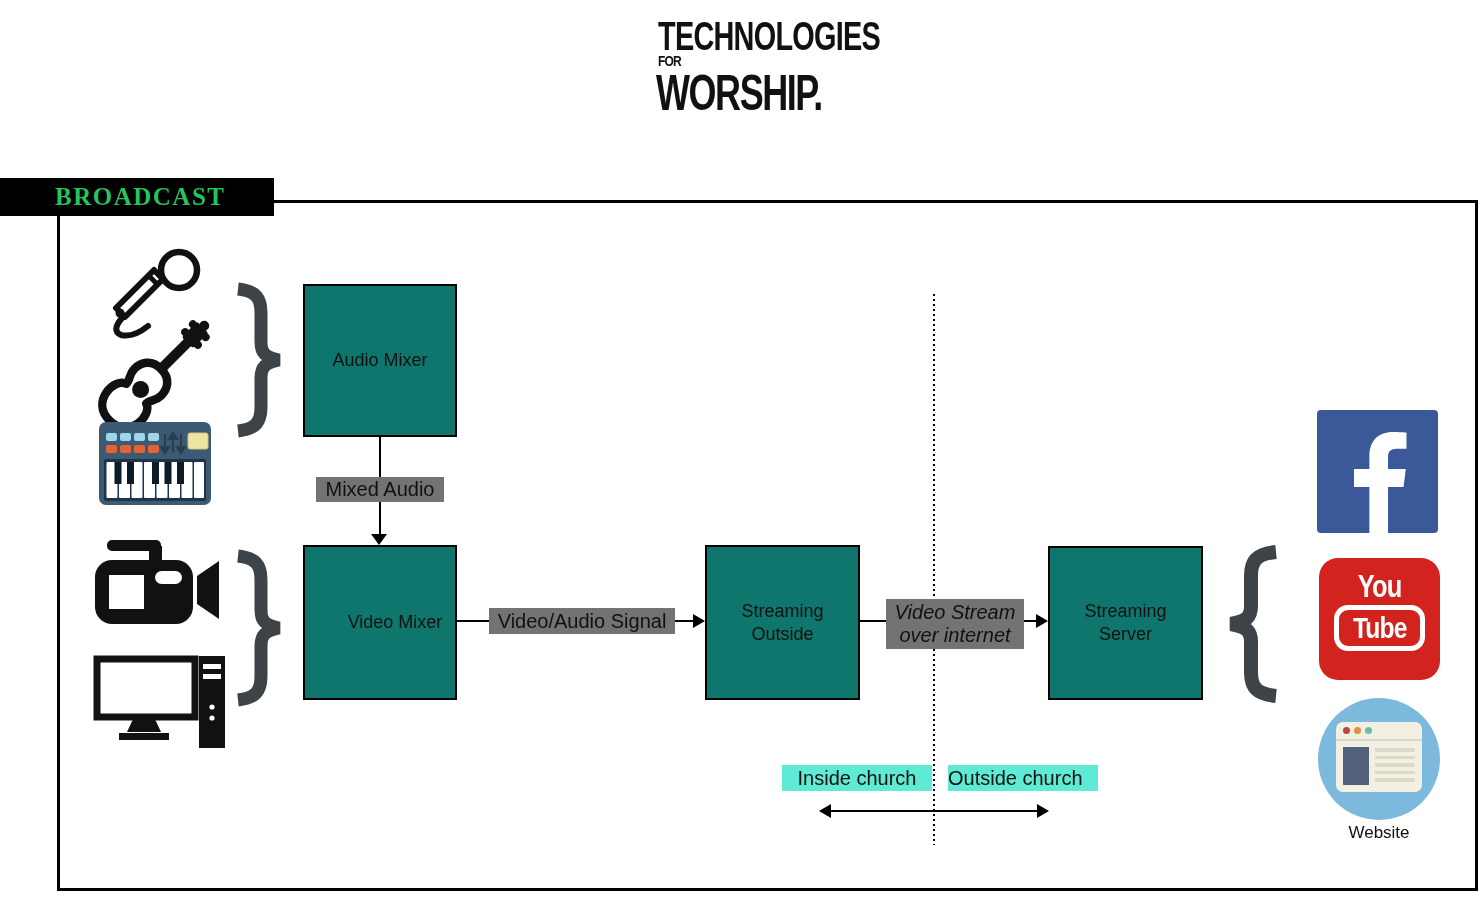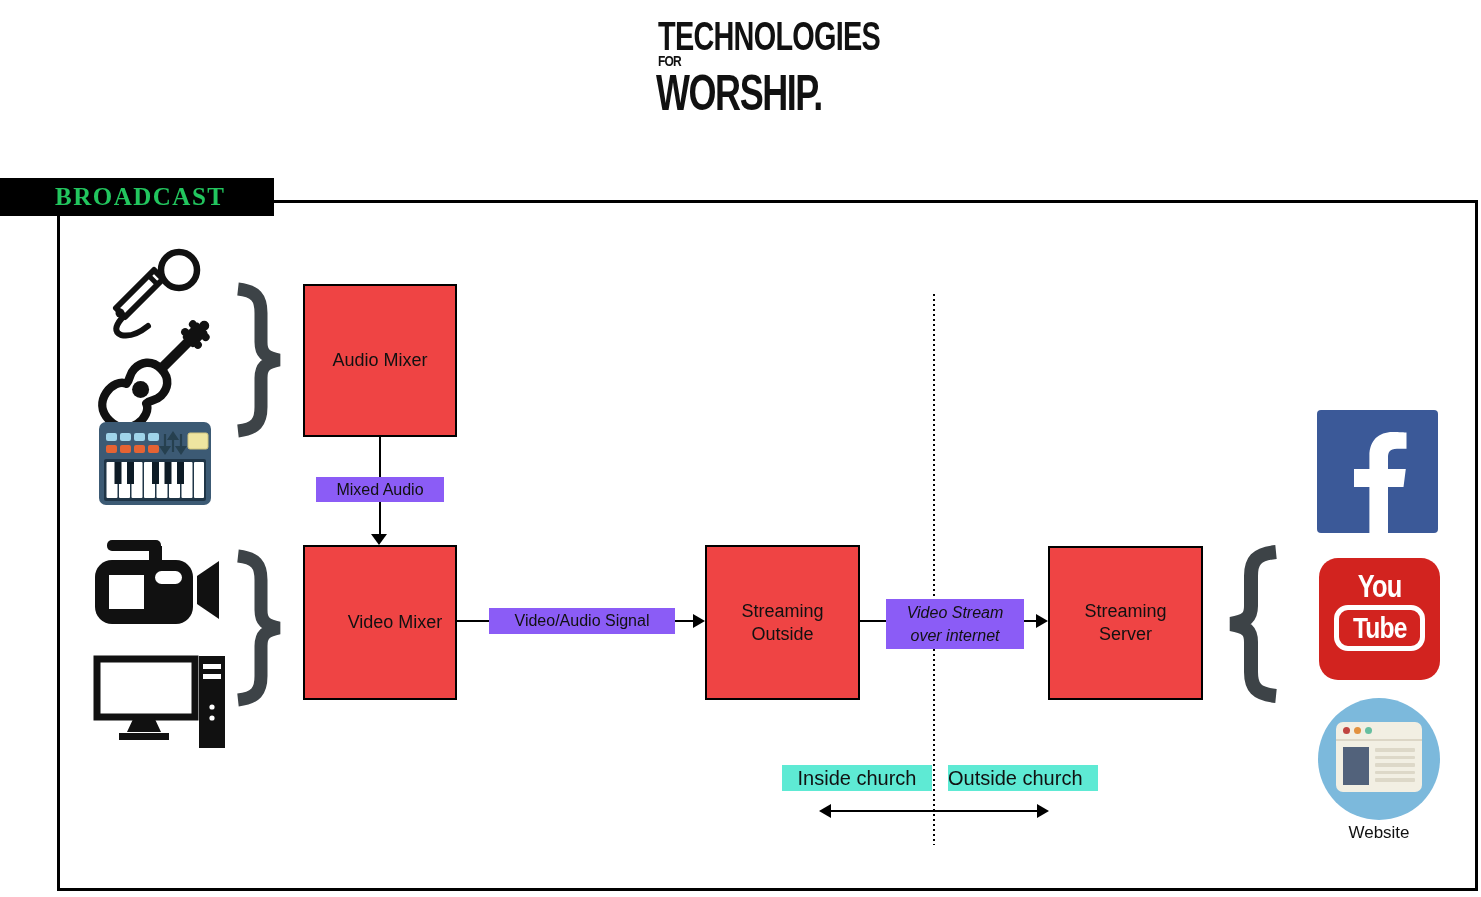--- a/index.html
+++ b/index.html
@@ -19,39 +19,39 @@
   
   .band{position:absolute;left:0;top:178px;width:274px;height:38px;background:#000;z-index:5;}
   .band-label{font-family:"Liberation Serif",serif;font-weight:bold;color:#22c55e;
               font-size:25px;letter-spacing:1.5px;line-height:38px;padding-left:55px;}
 
   
   .frame{position:absolute;left:57px;top:200px;width:1421px;height:691px;
          border:3px solid #000;box-sizing:border-box;z-index:0;}
 
   
-  .node{position:absolute;border:2px solid #000;background:#ef4444;box-sizing:border-box;
+  .node{position:absolute;border:2px solid #000;background:#0f766e;box-sizing:border-box;
         display:flex;flex-direction:column;align-items:center;justify-content:center;
         font-size:18px;line-height:23px;text-align:center;z-index:2;}
   .n-audio{left:303px;top:284px;width:154px;height:153px;}
   .n-video{left:303px;top:545px;width:154px;height:155px;padding-left:30px;}
   .n-enc{left:705px;top:545px;width:155px;height:155px;}
   .n-srv{left:1048px;top:546px;width:155px;height:154px;}
 
   
   .hline{position:absolute;height:2px;background:#000;z-index:1;}
   .vline{position:absolute;width:2px;background:#000;z-index:1;}
   .dotline{position:absolute;left:933px;top:294px;width:2px;height:551px;z-index:1;
            background:repeating-linear-gradient(to bottom,#000 0 2px,transparent 2px 5px);}
   .arr{position:absolute;width:0;height:0;z-index:2;}
   .arr-down{border-left:8px solid transparent;border-right:8px solid transparent;border-top:11px solid #000;}
   .arr-right{border-top:7px solid transparent;border-bottom:7px solid transparent;border-left:12px solid #000;}
   .arr-left{border-top:7px solid transparent;border-bottom:7px solid transparent;border-right:12px solid #000;}
 
-  .flow-label{position:absolute;background:#8b5cf6;font-size:16px;text-align:center;z-index:3;}
+  .flow-label{position:absolute;background:#737373;font-size:20px;text-align:center;z-index:3;}
   .lbl-mixed{left:316px;top:477px;width:128px;line-height:25px;}
   .lbl-va{left:489px;top:608px;width:186px;line-height:26px;}
   .lbl-vs{left:886px;top:599px;width:138px;line-height:23px;padding:2px 0;font-style:italic;}
   .lbl-zone{position:absolute;font-size:20px;z-index:3;background:#5eead4;line-height:26px;}
   .z-in{left:782px;top:765px;width:150px;text-align:center;}
   .z-out{left:948px;top:765px;width:150px;text-align:left;}
 
   
   .brace{position:absolute;z-index:2;}
 

